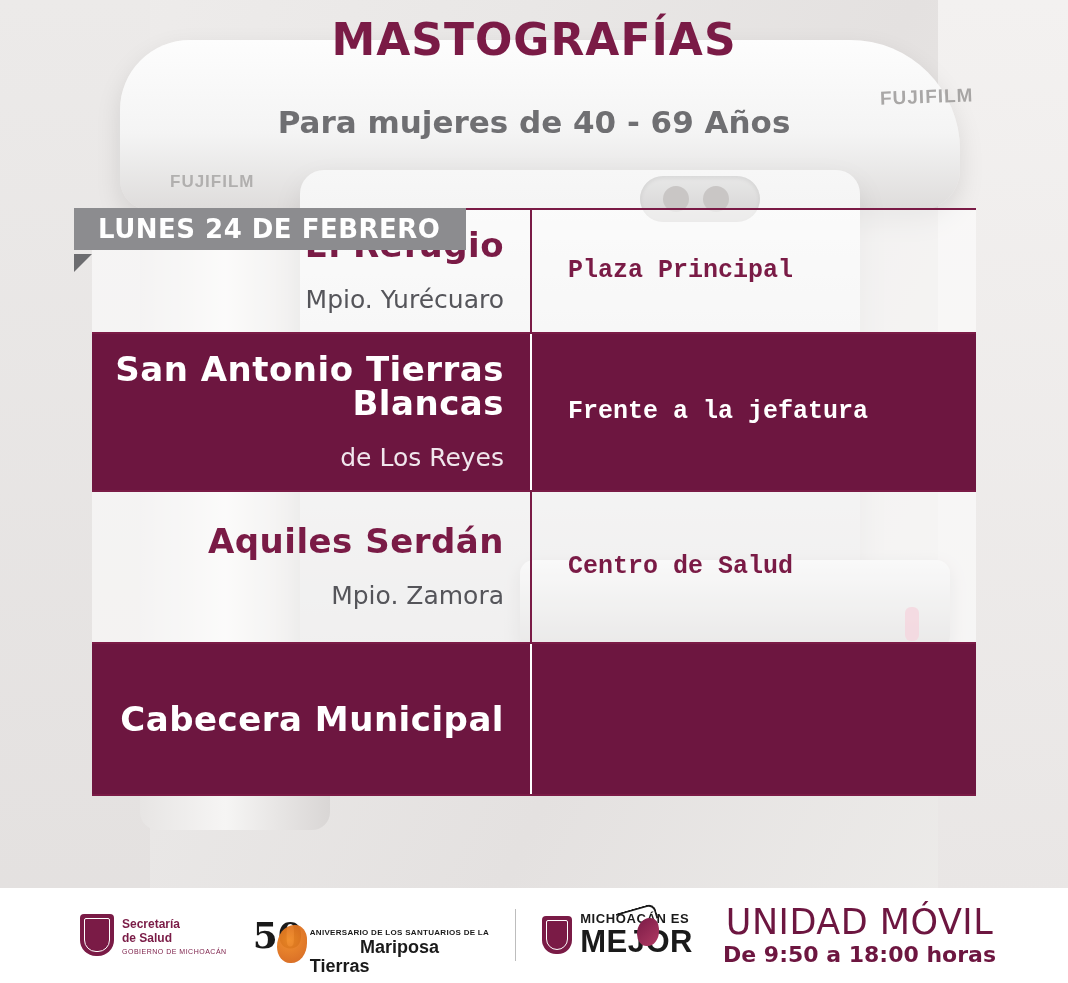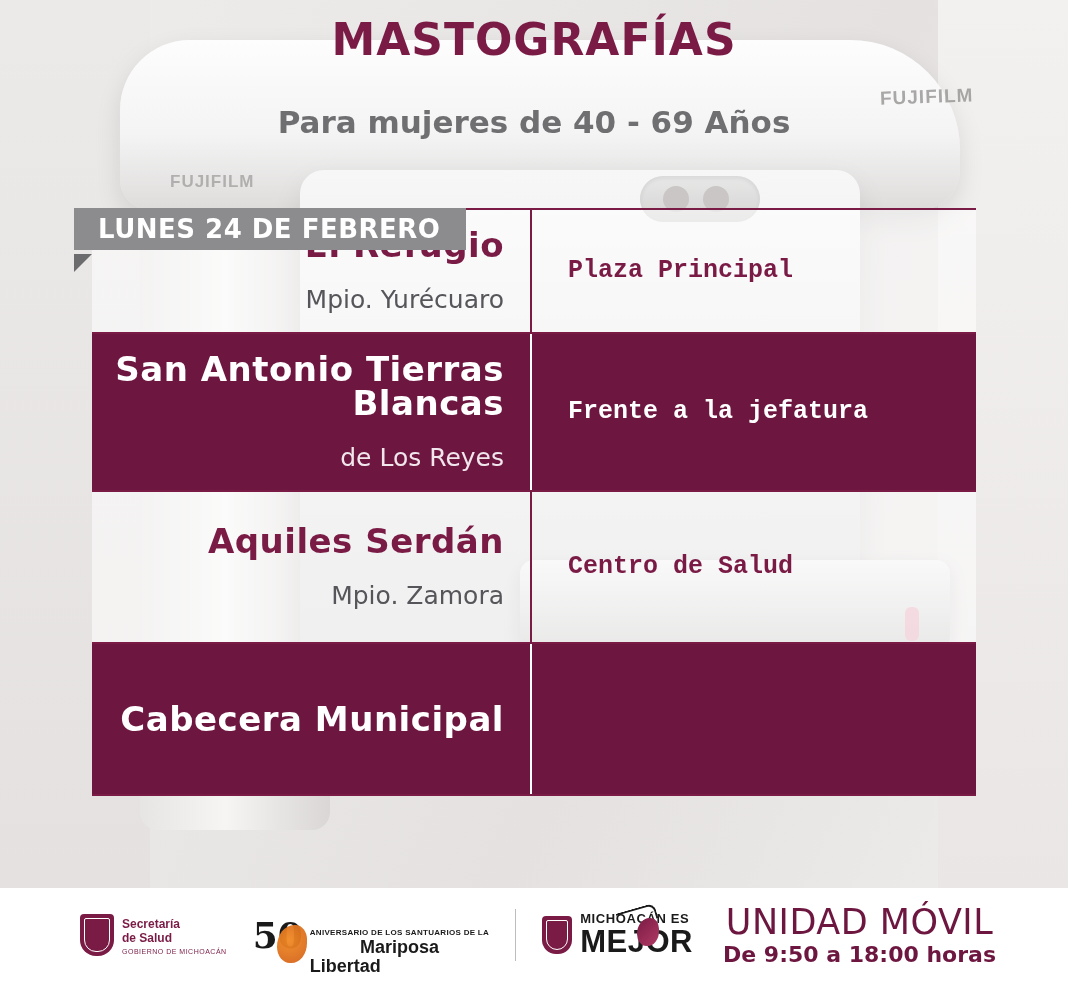--- a/index.html
+++ b/index.html
@@ -398,21 +398,21 @@
           <div class="l2">de Salud</div>
           <div class="l3">GOBIERNO DE MICHOACÁN</div>
         </div>
       </div>
 
       <div class="logo-mariposa">
         <div class="num50">50<span class="wing"></span></div>
         <div class="mariposa-txt">
           <div class="m1">ANIVERSARIO DE LOS SANTUARIOS DE LA</div>
           <div class="m2">Mariposa</div>
-          <div class="m3">Libertad</div>
+          <div class="m3">Tierras</div>
         </div>
       </div>
 
       <div class="divider-v"></div>
 
       <div class="logo-mejor">
         <div class="shield2"></div>
         <div class="mejor-txt">
           <div class="e1">MICHOACÁN ES</div>
           <div class="e2">MEJOR</div>

